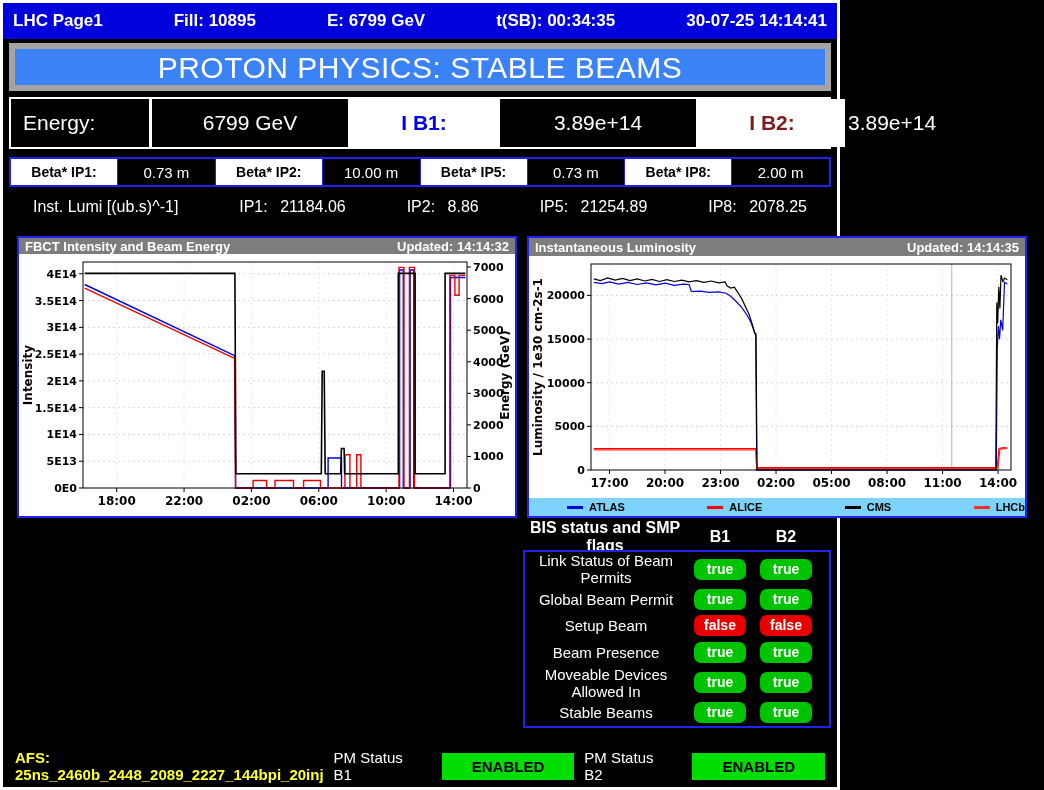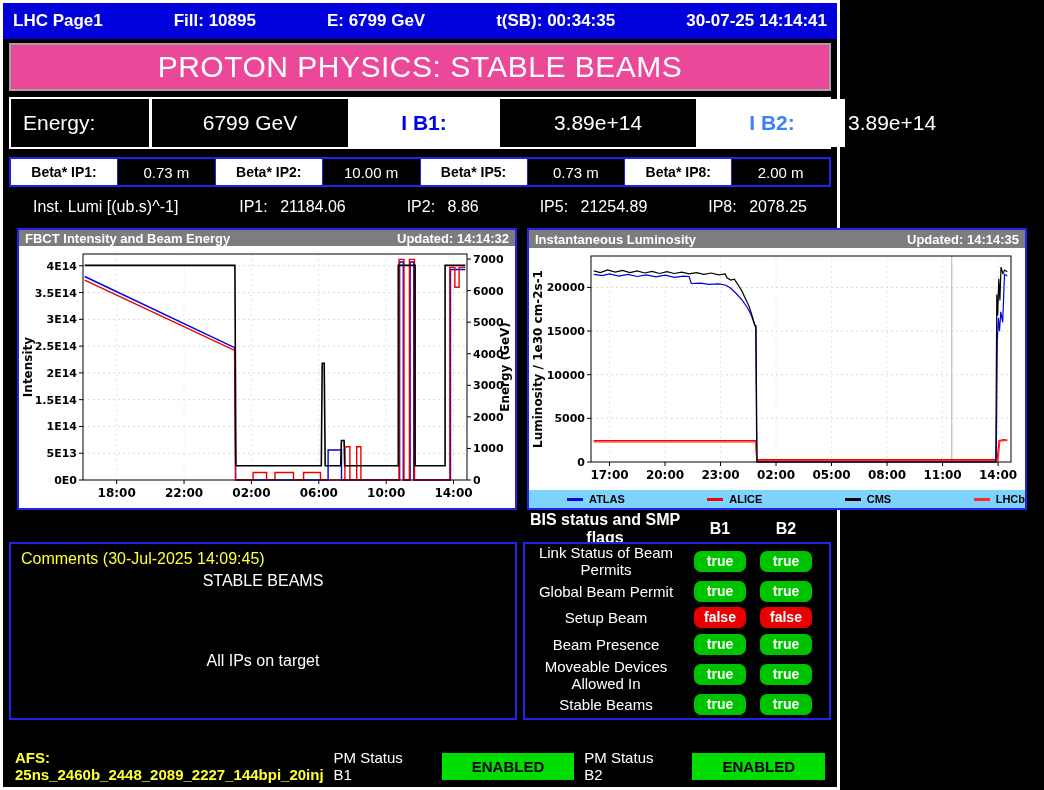--- a/index.html
+++ b/index.html
@@ -7,44 +7,44 @@
   body { font-family:"Liberation Sans", sans-serif; }
   .page { width:840px; height:790px; border:3px solid #fff; background:#000;
           display:flex; flex-direction:column; }
 
   
   .topbar { height:36px; background:#0101dc; color:#fff; display:flex;
             align-items:center; justify-content:space-between; padding:0 10px;
             font-size:17px; font-weight:bold; }
 
   
-  .banner { margin:4px 6px 0 6px; height:48px; border:2px solid #a3a3a3; background:#ec4899;
-            color:#fff; display:flex; align-items:center; justify-content:center;
+  .banner { margin:4px 6px 0 6px; height:48px; border:6px solid #a3a3a3; background:#3b82f6;
+            color:#fff; display:flex; align-items:flex-end; justify-content:center;
             font-size:30px; letter-spacing:0.5px; }
 
   
   .energy-row { margin:6px 6px 0 6px; height:52px; background:#fff; border:2px solid #fff;
                 display:grid; grid-template-columns:138px 196px 146px 196px 146px 1fr; gap:3px; }
   .energy-cell { background:#000; color:#fff; display:flex; align-items:center;
                  justify-content:center; font-size:21px; }
   .energy-cell.left { justify-content:flex-start; padding-left:12px; }
   .energy-cell.white { background:#fff; font-weight:bold; }
   .energy-cell.b1 { color:#0000ee; }
-  .energy-cell.b2 { color:#3b82f6; }
+  .energy-cell.b2 { color:#7f1d1d; }
 
   
   .beta-row { margin:8px 6px 0 6px; height:30px; border:2px solid #2222ee; background:#2222ee;
               display:grid; grid-template-columns:repeat(4, 106px 1fr); gap:1px; }
   .beta-label { background:#fff; color:#000; font-size:14px; font-weight:bold;
                 display:flex; align-items:center; justify-content:center; }
   .beta-value { background:#000; color:#fff; font-size:15px;
                 display:flex; align-items:center; justify-content:center; }
 
   
-  .lumi-row { margin:5px 6px 0 6px; height:30px; color:#fff; font-size:16px;
+  .lumi-row { margin:5px 6px 8px 6px; height:30px; color:#fff; font-size:16px;
               display:flex; align-items:center; justify-content:space-between; padding:0 24px; }
   .lumi-item span { display:inline-block; }
   .lumi-item .v { margin-left:8px; }
 
   
   .charts-row { margin:6px 14px 0 14px; height:282px; display:flex; gap:10px; }
   .panel { flex:1; border:2px solid #2222ee; background:#fff; display:flex; flex-direction:column; }
   .panel-header { height:20px; background:#7d7d7d; color:#fff; font-size:13px; font-weight:bold;
                   display:flex; align-items:center; justify-content:space-between; padding:0 6px; }
   .chart-plot { flex:1; background:#fff; position:relative; }
@@ -292,25 +292,20 @@
     </div>
   </div>
 
   <div class="bottom-grid">
     <div class="bis-header">
       <span class="t">BIS status and SMP flags</span>
       <span class="c">B1</span>
       <span class="c">B2</span>
     </div>
 
-    <div class="comments-box">
-      <div class="comments-title">Comments (30-Jul-2025 14:09:45)</div>
-      <div class="comments-line1">STABLE BEAMS</div>
-      <div class="comments-line2">All IPs on target</div>
-    </div>
 
     <div class="flags-box">
       <div class="flag-row">
         <span class="flag-label">Link Status of Beam Permits</span>
         <span class="badge-cell">
             <span class="badge ok">true</span>
           </span>
         <span class="badge-cell">
             <span class="badge ok">true</span>
           </span>

